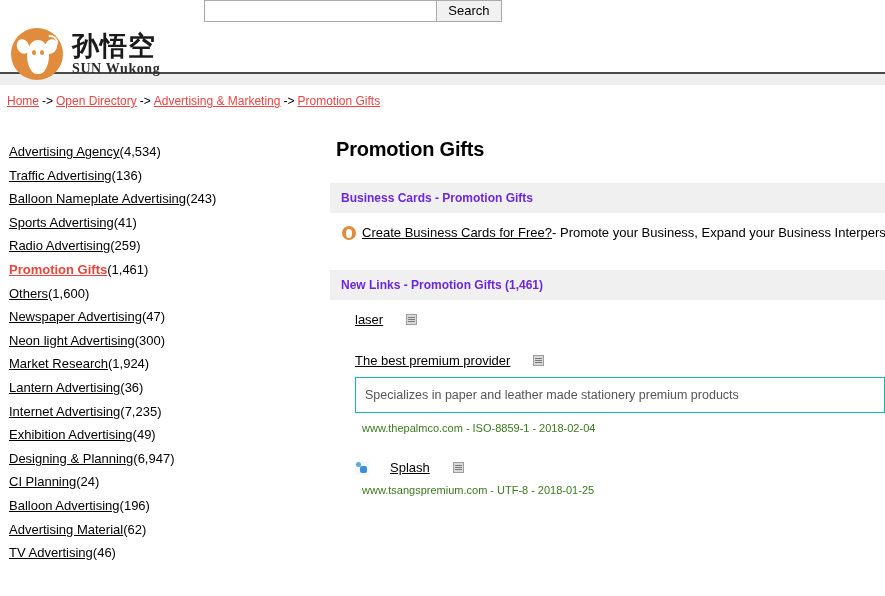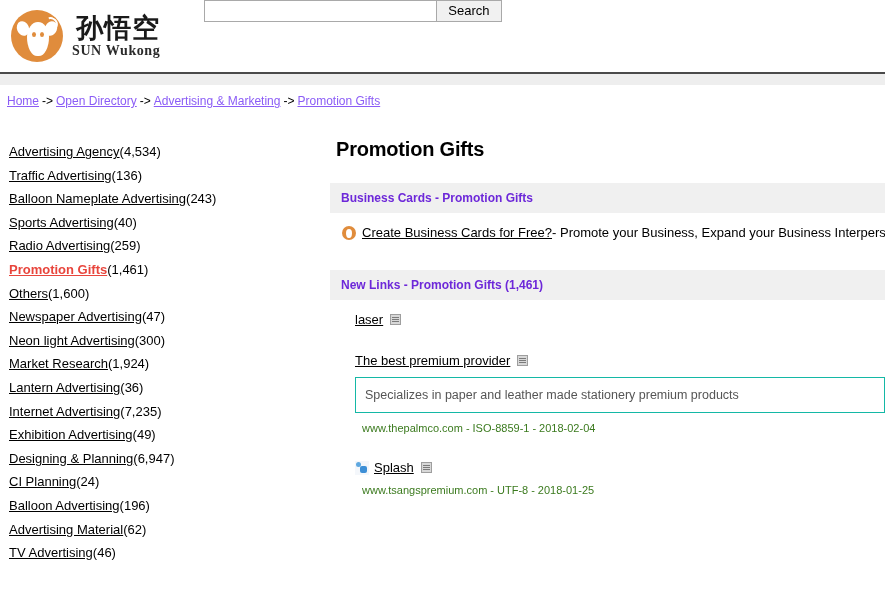--- a/index.html
+++ b/index.html
@@ -22,22 +22,21 @@
     height: 72px;
     display: flex;
     align-items: flex-start;
     background: #ffffff;
     position: relative;
   }
   .brand {
     display: flex;
     align-items: center;
     margin-left: 11px;
-    margin-top: 10px;
-    text-align: right;
+    margin-top: 28px;
   }
   .logo-mark {
     width: 52px;
     height: 52px;
     border-radius: 50%;
     background: #e08c3c;
     position: relative;
     flex: none;
     overflow: hidden;
   }
@@ -148,21 +147,21 @@
   }
 
   
   .breadcrumb {
     padding: 8px 0 0 7px;
     font-size: 12px;
     color: #000;
     white-space: nowrap;
   }
   .breadcrumb a {
-    color: #8b5cf6;
+    color: #ef4444;
     text-decoration: underline;
   }
   .breadcrumb .sep { margin: 0 3px; }
 
   
   .layout {
     display: flex;
     align-items: flex-start;
   }
   .sidebar {
@@ -246,20 +245,21 @@
   }
   .promo-tail { color: #000; }
 
   .spacer-gap { height: 30px; }
 
   .listing { padding-left: 25px; margin-bottom: 26px; }
   .listing-title-row {
     display: flex;
     align-items: center;
     margin-bottom: 9px;
+    gap: 16px;
   }
   .listing-title-row a {
     color: #000;
     font-size: 13px;
     text-decoration: underline;
   }
   .fav-blue {
     width: 14px;
     height: 14px;
     flex: none;
@@ -355,21 +355,21 @@
     <div class="side-item">
       <a href="#">Advertising Agency</a><span class="side-count">(4,534)</span>
     </div>
     <div class="side-item">
       <a href="#">Traffic Advertising</a><span class="side-count">(136)</span>
     </div>
     <div class="side-item">
       <a href="#">Balloon Nameplate Advertising</a><span class="side-count">(243)</span>
     </div>
     <div class="side-item">
-      <a href="#">Sports Advertising</a><span class="side-count">(40)</span>
+      <a href="#">Sports Advertising</a><span class="side-count">(41)</span>
     </div>
     <div class="side-item">
       <a href="#">Radio Advertising</a><span class="side-count">(259)</span>
     </div>
     <div class="side-item active">
       <a href="#">Promotion Gifts</a><span class="side-count">(1,461)</span>
     </div>
     <div class="side-item">
       <a href="#">Others</a><span class="side-count">(1,600)</span>
     </div>

